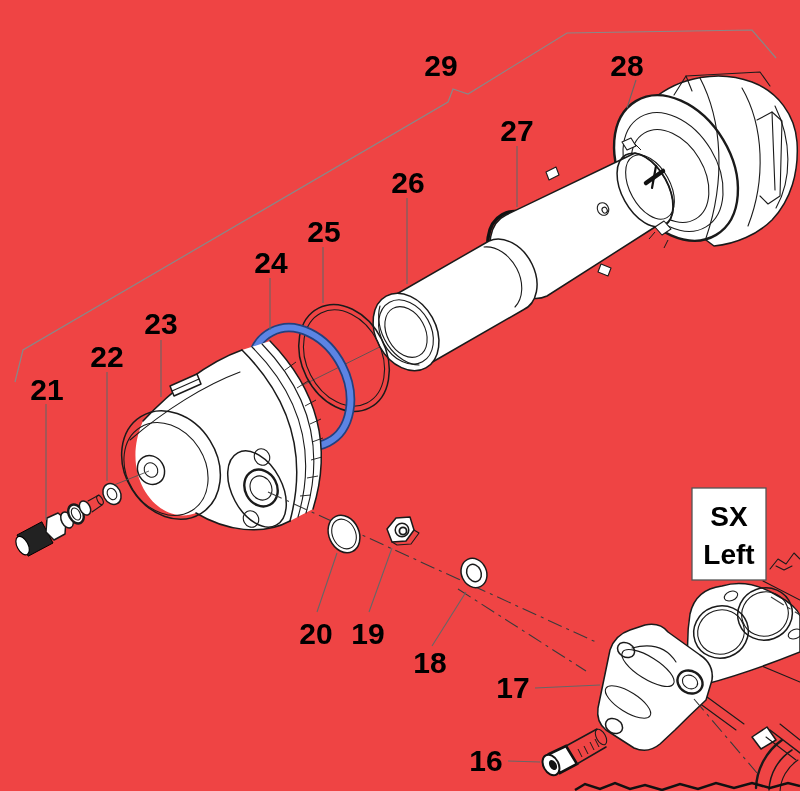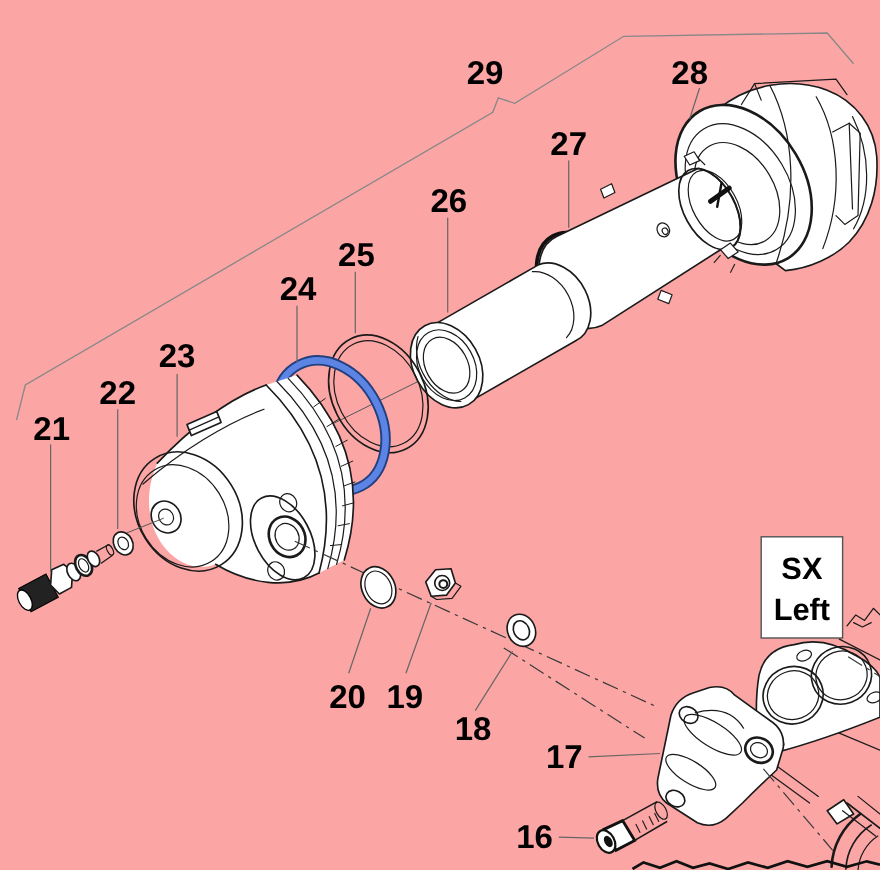--- a/index.html
+++ b/index.html
@@ -1,16 +1,16 @@
 <!DOCTYPE html>
 <html><head>
 <meta charset="utf-8">
 <style>
   html,body{margin:0;padding:0;background:#ffffff;}
-  .stage{position:relative;width:800px;height:791px;background:#fca5a5;overflow:hidden;
+  .stage{position:relative;width:800px;height:791px;background:#ef4444;overflow:hidden;
          font-family:"Liberation Sans", sans-serif;}
   svg{display:block;}
   .ln{fill:none;stroke:#1a1a1a;stroke-width:1.5;stroke-linecap:round;stroke-linejoin:round;}
   .thin{stroke-width:1.1;}
   .thick{stroke-width:2.4;}
   .wfill{fill:#ffffff;}
   .leader{fill:none;stroke:#666;stroke-width:1.1;}
   .bracket{fill:none;stroke:#888;stroke-width:1.2;}
   .cline{fill:none;stroke:#3a3a3a;stroke-width:1.1;stroke-dasharray:15 5 3 5;}
   .axis{fill:none;stroke:#555;stroke-width:0.9;}

